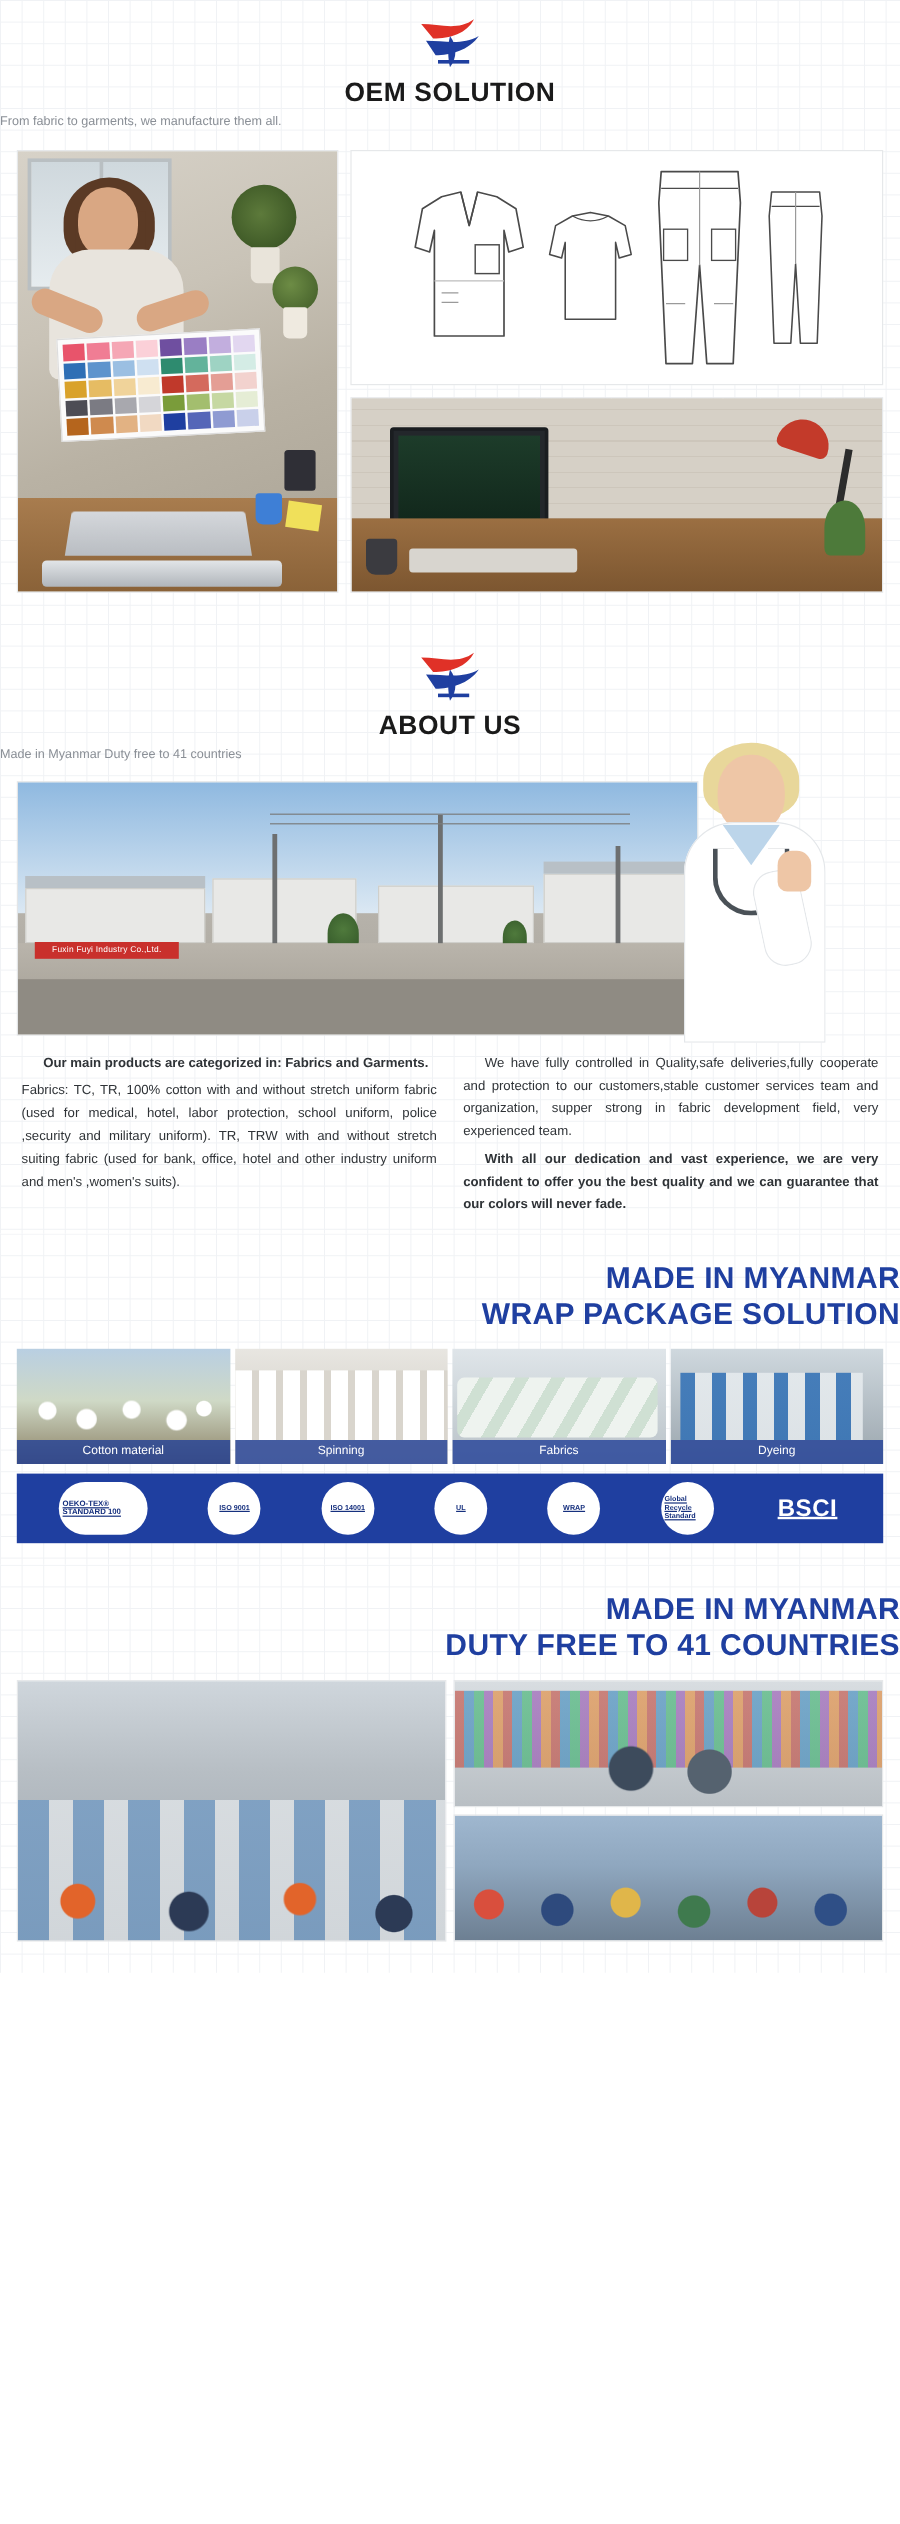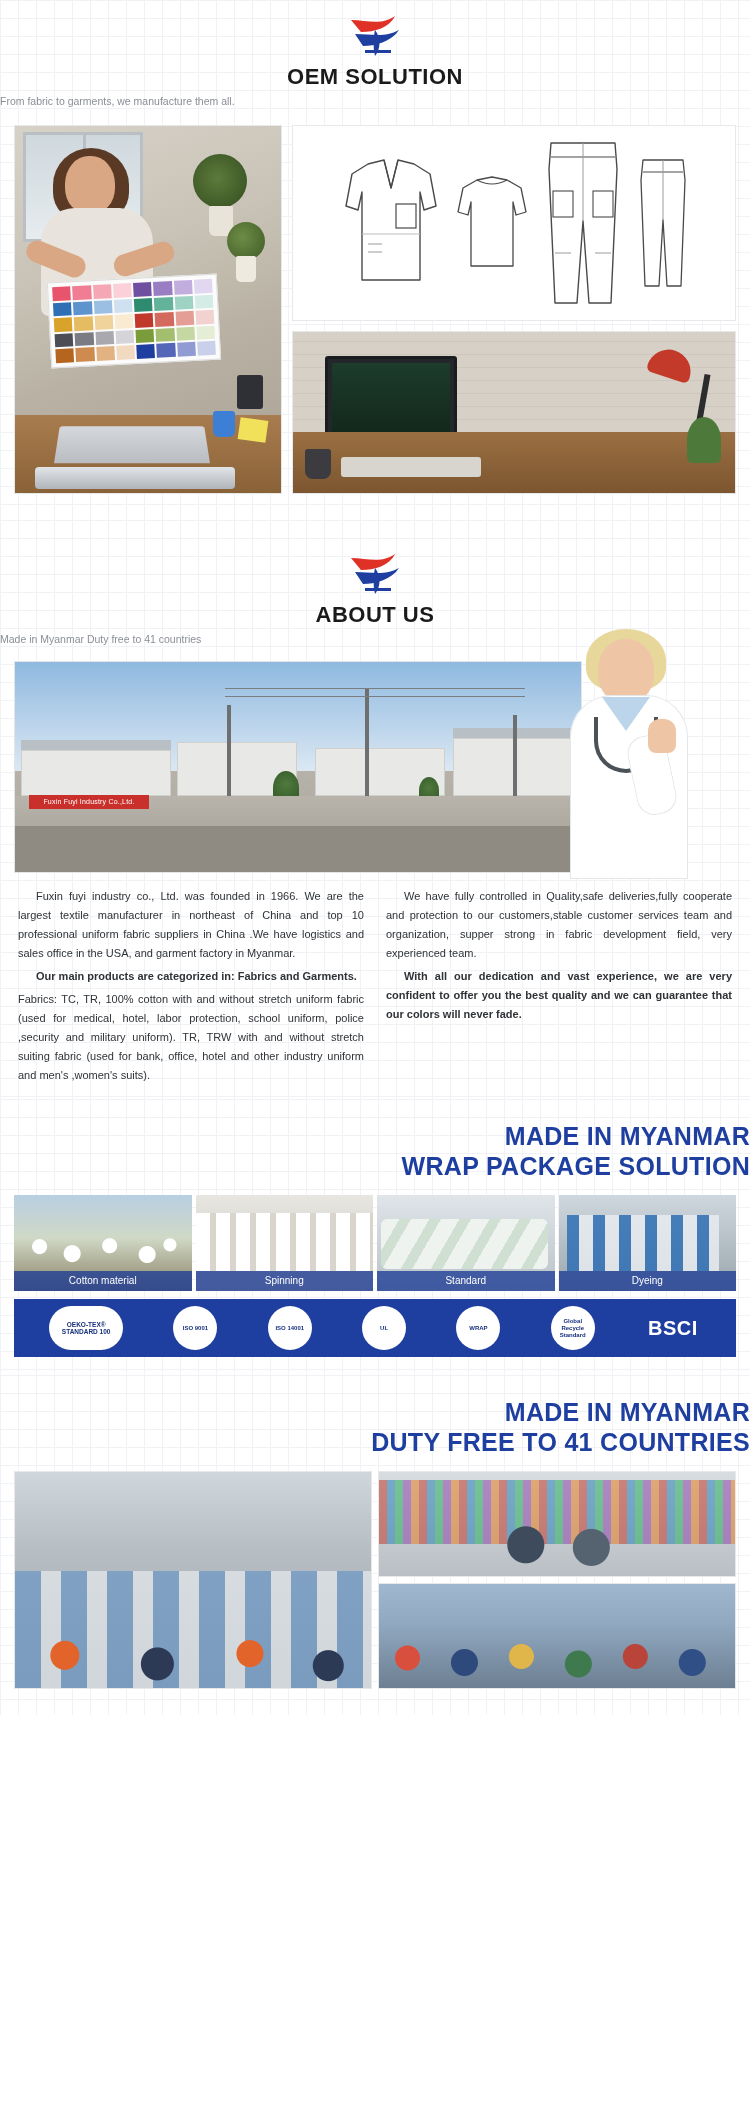--- a/index.html
+++ b/index.html
@@ -211,21 +211,21 @@
   .so-cup {
     position:absolute; left:12px; bottom:14px; width:26px; height:30px;
     background:#3b3b40; border-radius:3px 3px 8px 8px;
   }
   .so-plant {
     position:absolute; right:14px; bottom:30px; width:34px; height:46px;
     background:#4d7a3a; border-radius:50% 50% 14% 14%;
   }
 
   
-  .about { padding: 32px 0 10px 0; }
+  .about { padding: 22px 0 10px 0; }
   .about-hero {
     margin: 16px 14px 0 14px;
     position: relative;
     height: 212px;
   }
   .factory {
     position:absolute; left:0; top:0; width:568px; height:212px;
     overflow:hidden; border:1px solid #e3e5e7;
     background: linear-gradient(180deg,#9fc2e2 0%, #cfe0ef 52%, #b6b2aa 52%, #a8a49c 100%);
   }
@@ -351,22 +351,23 @@
     margin: 8px 14px 0 14px;
     height: 58px;
     background: #1f3fa0;
     display:flex; align-items:center; justify-content:space-around;
     padding: 0 10px;
   }
   .cert {
     width: 44px; height: 44px; border-radius:50%;
     background:#ffffff; color:#16307e;
     display:flex; align-items:center; justify-content:center;
-    font-size: 6px; font-weight:bold; text-align:center; line-height:7px;
+    font-size: 6px; font-weight:bold; text-align:left; line-height:7px;
     padding: 3px;
+    text-decoration: underline;
   }
   .cert.wide {
     width: 74px; border-radius: 22px; font-size: 6.5px;
   }
   .cert.bsci {
     width: auto; height:auto; background:transparent; color:#ffffff;
     font-size: 20px; font-weight:bold; letter-spacing:.5px; border-radius:0;
   }
 
   
@@ -601,21 +602,20 @@
         <div class="dr-body"></div>
         <div class="dr-collar"></div>
         <div class="dr-steth"></div>
         <div class="dr-arm"></div>
         <div class="dr-thumb"></div>
       </div>
     </div>
 
     <div class="about-cols">
       <div>
-        <p class="indent">Fuxin fuyi industry co., Ltd. was founded in 1966. We are the largest textile manufacturer in northeast of China and top 10 professional uniform fabric suppliers in China .We have logistics and sales office in the USA, and garment factory in Myanmar.</p>
         <p class="indent" style="font-weight:bold;">Our main products are categorized in: Fabrics and Garments.</p>
         <p>Fabrics: TC, TR, 100% cotton with and without stretch uniform fabric (used for medical, hotel, labor protection, school uniform, police ,security and military uniform). TR, TRW with and without stretch suiting fabric (used for bank, office, hotel and other industry uniform and men's ,women's suits).</p>
       </div>
       <div>
         <p class="indent">We have fully controlled in Quality,safe deliveries,fully cooperate and protection to our customers,stable customer services team and organization, supper strong in fabric development field, very experienced team.</p>
         <p class="indent blue-strong">With all our dedication and vast experience, we are very confident to offer you the best quality and we can guarantee that our colors will never fade.</p>
       </div>
     </div>
   </section>
 
@@ -624,21 +624,21 @@
     <div class="mim-title">WRAP PACKAGE SOLUTION</div>
 
     <div class="mim-strip">
       <div class="strip-cell sc-cotton">
         <div class="strip-cap">Cotton material</div>
       </div>
       <div class="strip-cell sc-spin">
         <div class="strip-cap">Spinning</div>
       </div>
       <div class="strip-cell sc-weave">
-        <div class="strip-cap">Standard</div>
+        <div class="strip-cap">Fabrics</div>
       </div>
       <div class="strip-cell sc-dye">
         <div class="strip-cap">Dyeing</div>
       </div>
     </div>
 
     <div class="cert-bar">
       <div class="cert wide">OEKO-TEX® STANDARD 100</div>
       <div class="cert">ISO 9001</div>
       <div class="cert">ISO 14001</div>

